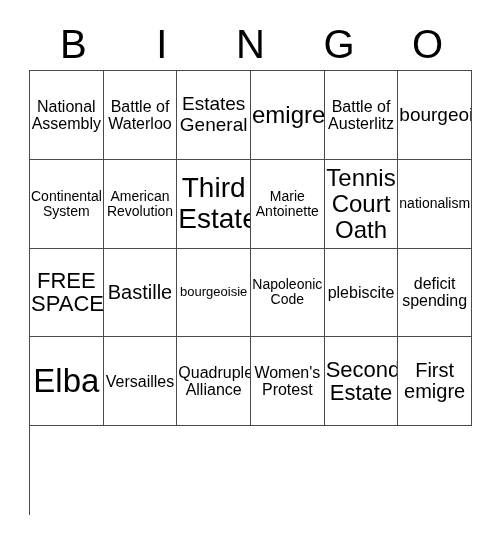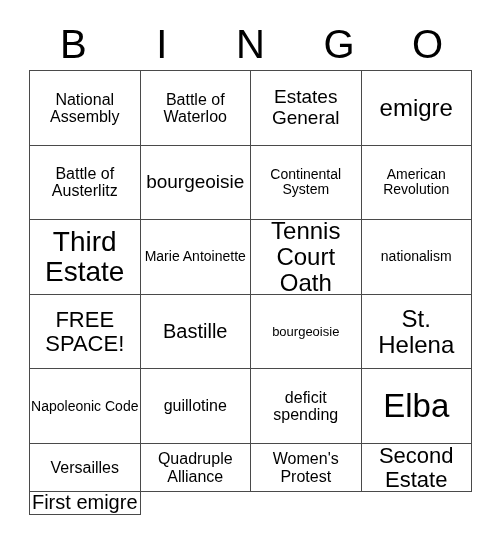--- a/index.html
+++ b/index.html
@@ -46,21 +46,21 @@
   }
 
   
   #grid {
     position: absolute;
     left: 29px;
     top: 70px;
     width: 443px;
     height: 445px;
     display: grid;
-    grid-template-columns: repeat(4, 1fr);
+    grid-template-columns: repeat(6, 1fr);
     grid-template-rows: repeat(5, 1fr);
     border-top: 1px solid #4a4a4a;
     border-left: 1px solid #4a4a4a;
     box-sizing: border-box;
     background: #ffffff;
   }
   .cell {
     border-right: 1px solid #4a4a4a;
     border-bottom: 1px solid #4a4a4a;
     box-sizing: border-box;
@@ -149,27 +149,24 @@
         <span class="cell-text fs-xl">FREE SPACE!</span>
       </div>
     <div class="cell">
         <span class="cell-text fs-3xl">Bastille</span>
       </div>
     <div class="cell">
         <span class="cell-text fs-xs">bourgeoisie</span>
       </div>
 
     <div class="cell">
-        <span class="cell-text fs-2xl">St. Helena</span>
-      </div>
-    <div class="cell">
         <span class="cell-text fs-s">Napoleonic Code</span>
       </div>
     <div class="cell">
-        <span class="cell-text fs-ml">guillotine</span>
+        <span class="cell-text fs-ml">plebiscite</span>
       </div>
     <div class="cell">
         <span class="cell-text fs-ml">deficit spending</span>
       </div>
     <div class="cell">
         <span class="cell-text fs-5xl">Elba</span>
       </div>
 
     <div class="cell">
         <span class="cell-text fs-ml">Versailles</span>

